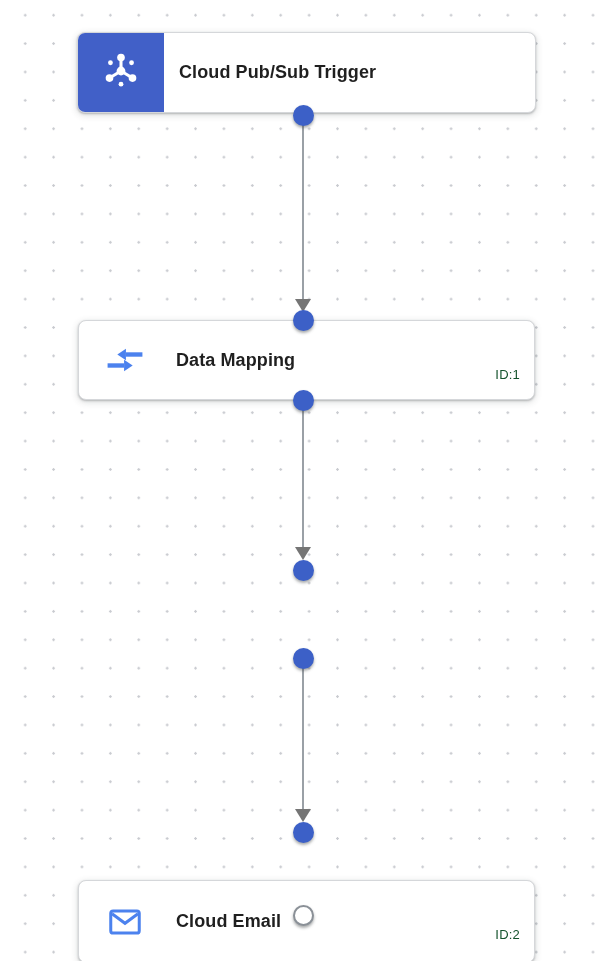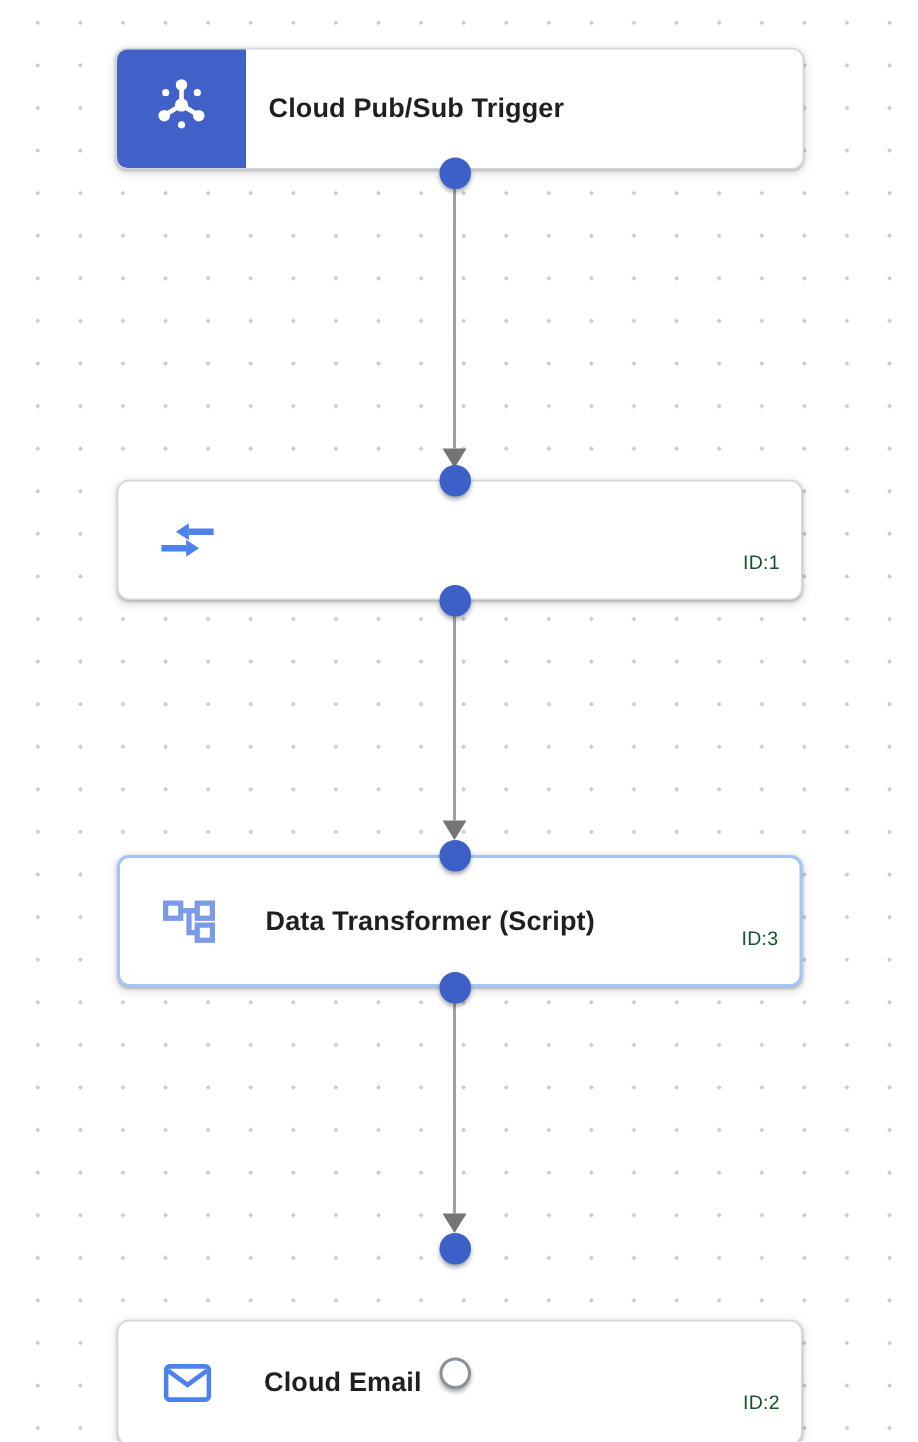--- a/index.html
+++ b/index.html
@@ -101,37 +101,23 @@
     <span class="icon-box">
       <svg width="44" height="44" viewBox="0 0 24 24">
         <g stroke="#4c82ee" stroke-width="2.4" fill="#4c82ee">
           <line x1="2.5" y1="15" x2="11.5" y2="15"></line>
           <polygon points="11.5,11.9 16.2,15 11.5,18.1" stroke-width="0"></polygon>
           <line x1="21.5" y1="9" x2="12.5" y2="9"></line>
           <polygon points="12.5,5.9 7.8,9 12.5,12.1" stroke-width="0"></polygon>
         </g>
       </svg>
     </span>
+    <span class="node-title">Data Mapping</span>
   </div>
 
-  <div class="node selected" style="top:570px;height:88px;">
-    <span class="node-id">ID:3</span>
-    <span class="icon-box">
-      <svg width="46" height="46" viewBox="0 0 24 24">
-        <g stroke="#7b9be8" stroke-width="1.9" fill="none">
-          <rect x="3.5" y="5.5" width="5.5" height="5.5"></rect>
-          <rect x="15" y="5.5" width="5.5" height="5.5"></rect>
-          <rect x="15" y="13.5" width="5.5" height="5.5"></rect>
-          <path d="M9 8.25 H15"></path>
-          <path d="M12 8.25 V16.25 H15"></path>
-        </g>
-      </svg>
-    </span>
-    <span class="node-title">Data Transformer (Script)</span>
-  </div>
 
   <div class="node" style="top:880px;height:83px;">
     <span class="node-id">ID:2</span>
     <span class="icon-box">
       <svg width="38" height="38" viewBox="0 0 24 24">
         <g stroke="#4c82ee" stroke-width="1.9" fill="none">
           <rect x="3" y="5" width="18" height="14" rx="1.5"></rect>
           <polyline points="3.8,6.8 12,12.8 20.2,6.8"></polyline>
         </g>
       </svg>

